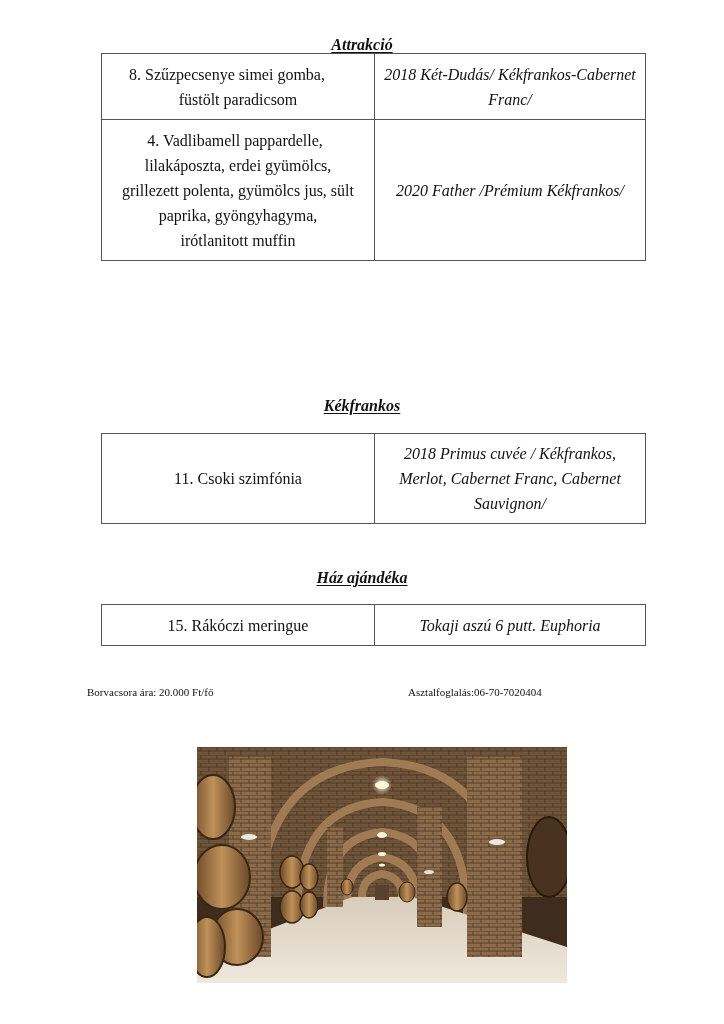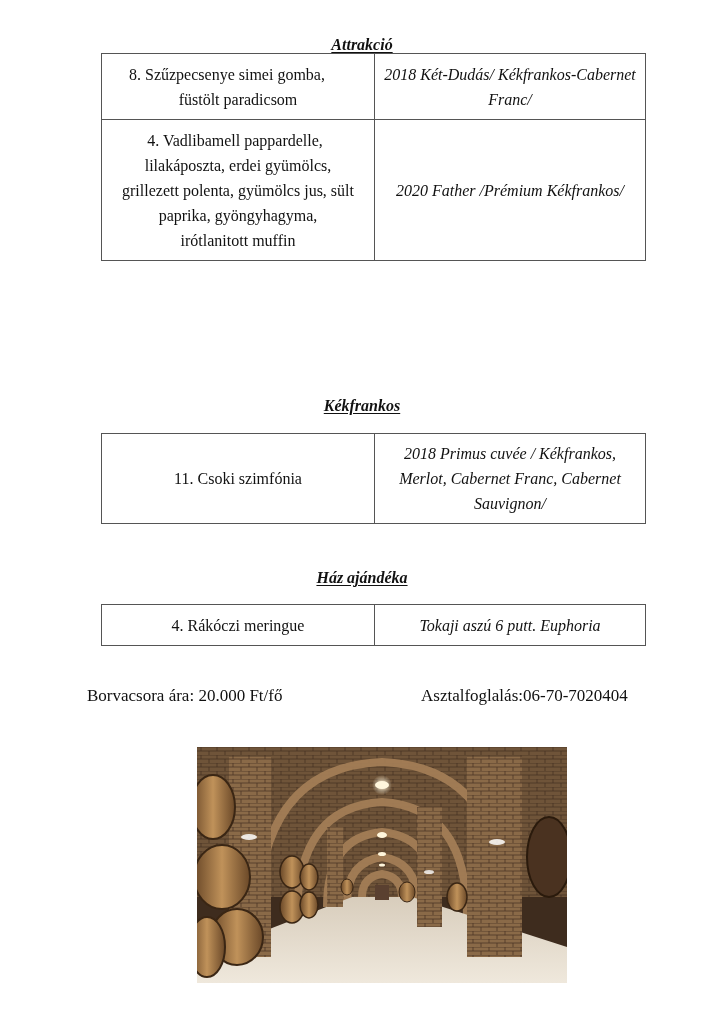--- a/index.html
+++ b/index.html
@@ -12,21 +12,21 @@
 
   table.menu { position: absolute; left: 101px; width: 545px; border-collapse: collapse;
     table-layout: fixed; }
   table.menu td { border: 1.5px solid #555; vertical-align: middle; text-align: center;
     font-size: 16px; line-height: 25px; padding: 0; }
   td.dish { width: 272px; }
   td.wine { font-style: italic; }
 
   .line { display: block; }
 
-  .footer { position: absolute; top: 686px; font-size: 17px; }
+  .footer { position: absolute; top: 686px; font-size: 11px; }
 
   .photo { position: absolute; left: 197px; top: 747px; width: 370px; height: 236px;
     overflow: hidden; background: #3a2a1c; }
 </style>
 </head>
 <body>
 
 <div class="section-title" style="top:36px;">Attrakció</div>
 <table class="menu" style="top:53px;">
   <tbody>
@@ -69,31 +69,31 @@
     </td>
   </tr>
 </tbody>
   </table>
 
 <div class="section-title" style="top:569px;">Ház ajándéka</div>
 <table class="menu" style="top:604px;">
   <tbody>
       <tr style="height:41px;">
     <td class="dish">
-      <span class="line">4. Rákóczi meringue</span>
+      <span class="line">15. Rákóczi meringue</span>
     </td>
     <td class="wine">
       <span class="line">Tokaji aszú 6 putt. Euphoria</span>
     </td>
   </tr>
 </tbody>
   </table>
 
 <div class="footer" style="left:87px;">Borvacsora ára: 20.000 Ft/fő</div>
-<div class="footer" style="left:421px;">Asztalfoglalás:06-70-7020404</div>
+<div class="footer" style="left:408px;">Asztalfoglalás:06-70-7020404</div>
 
 <div class="photo">
   <svg width="370" height="236" viewBox="0 0 370 236">
     <defs>
       <linearGradient id="floorG" x1="0" y1="0" x2="0" y2="1">
         <stop offset="0" stop-color="#d8cdbc"></stop>
         <stop offset="1" stop-color="#efe8dc"></stop>
       </linearGradient>
       <radialGradient id="glow" cx="0.5" cy="0.5" r="0.5">
         <stop offset="0" stop-color="#fff6dc" stop-opacity="1"></stop>

